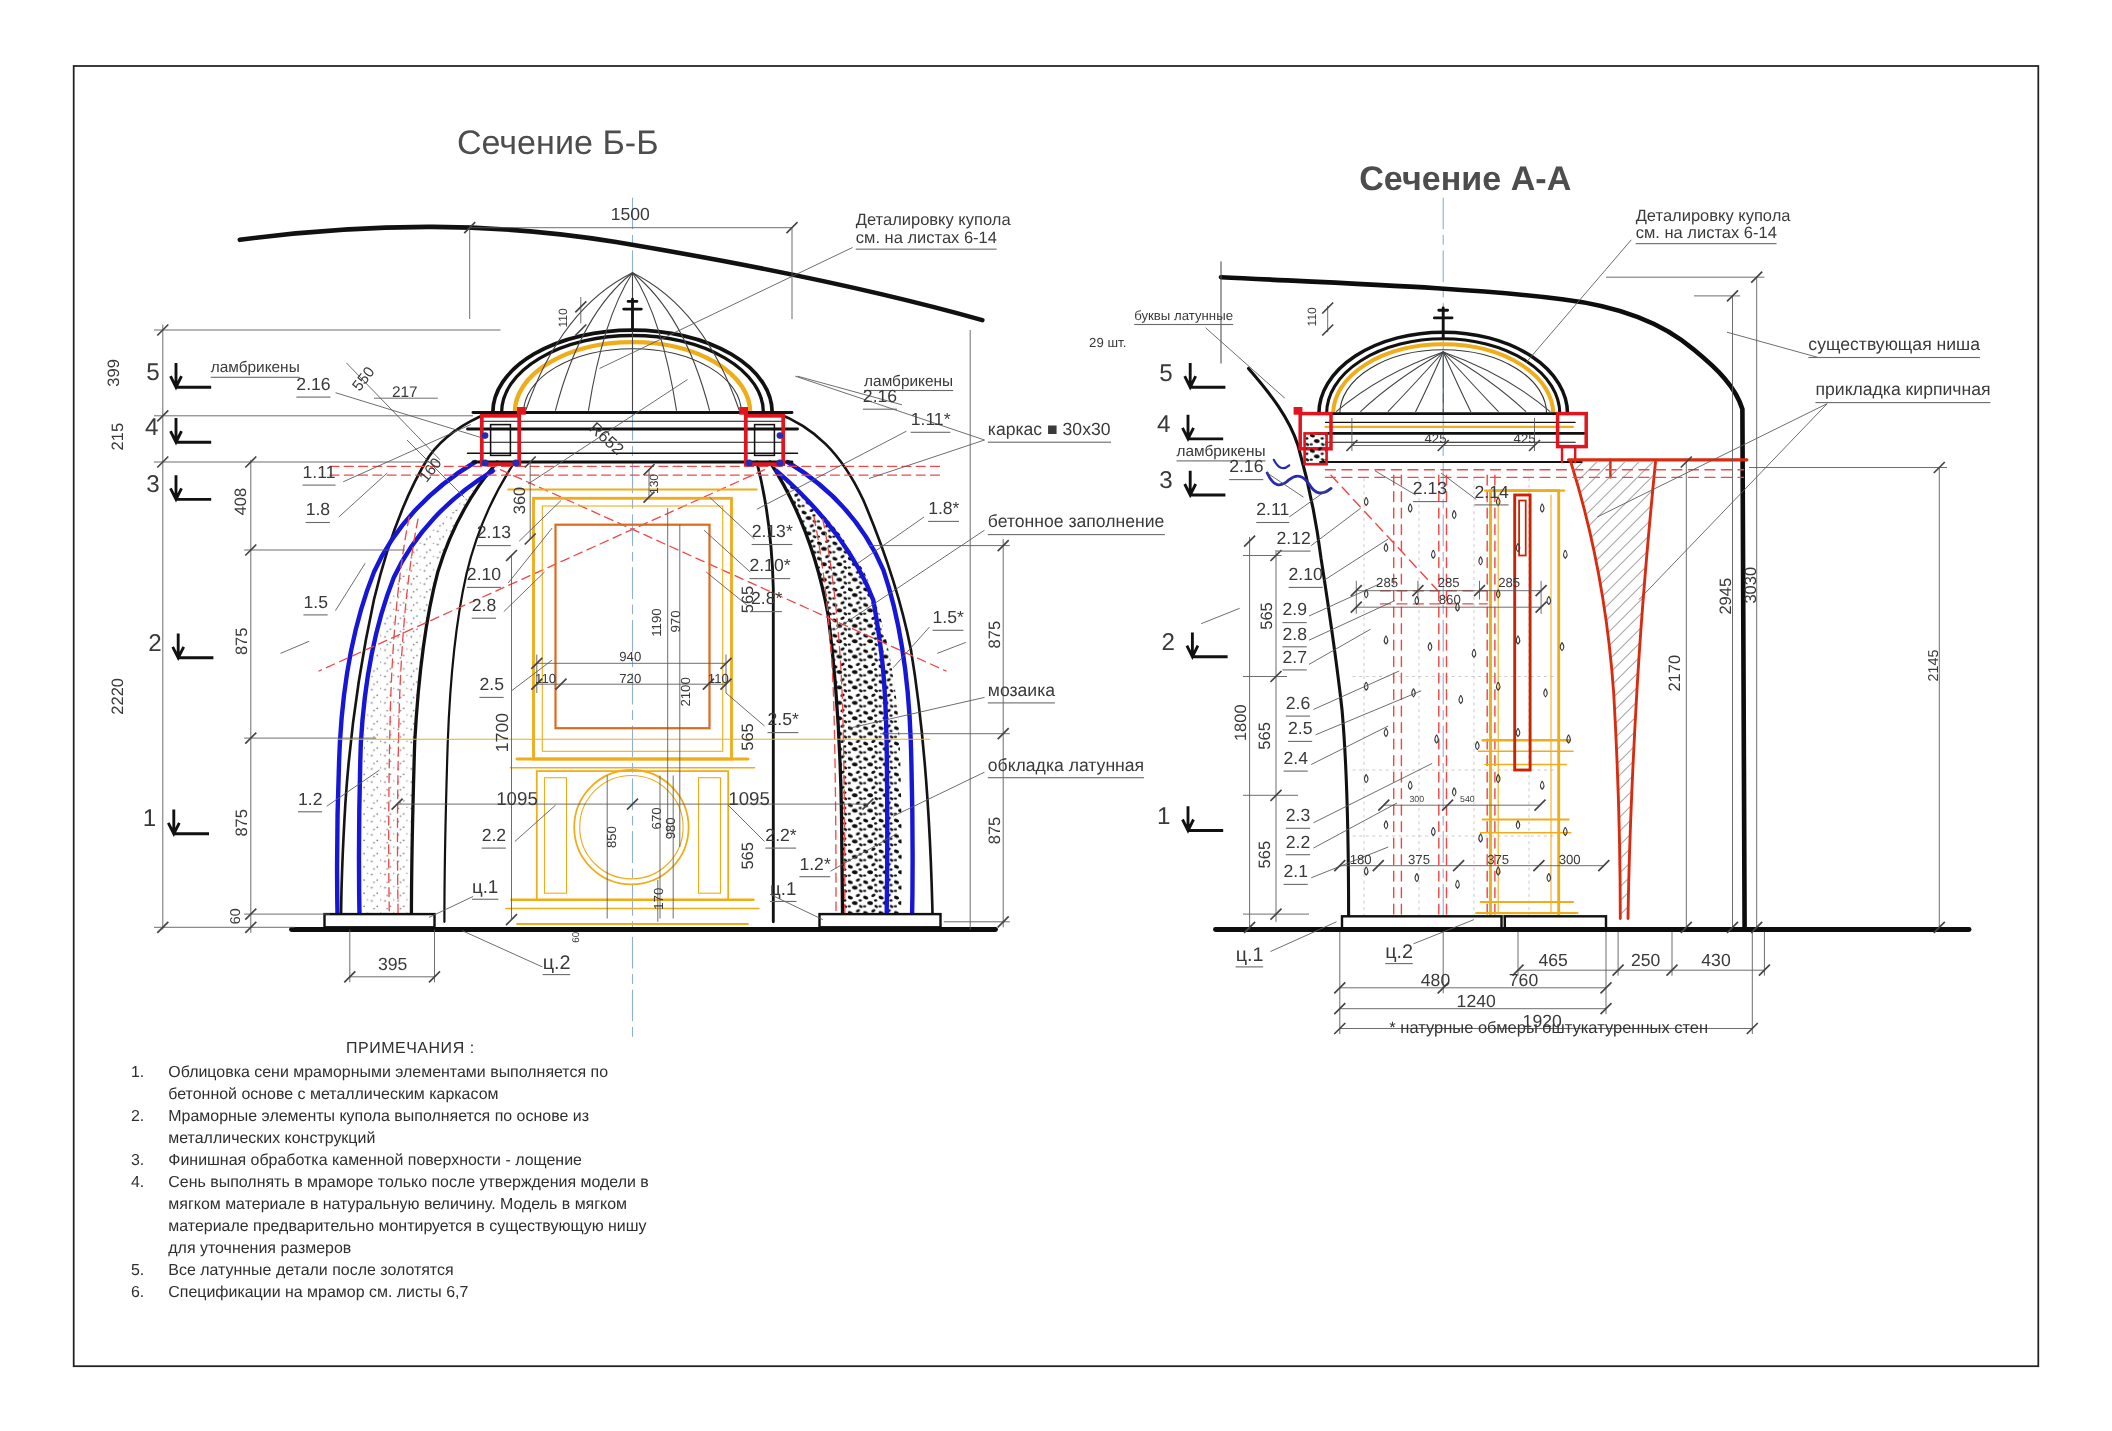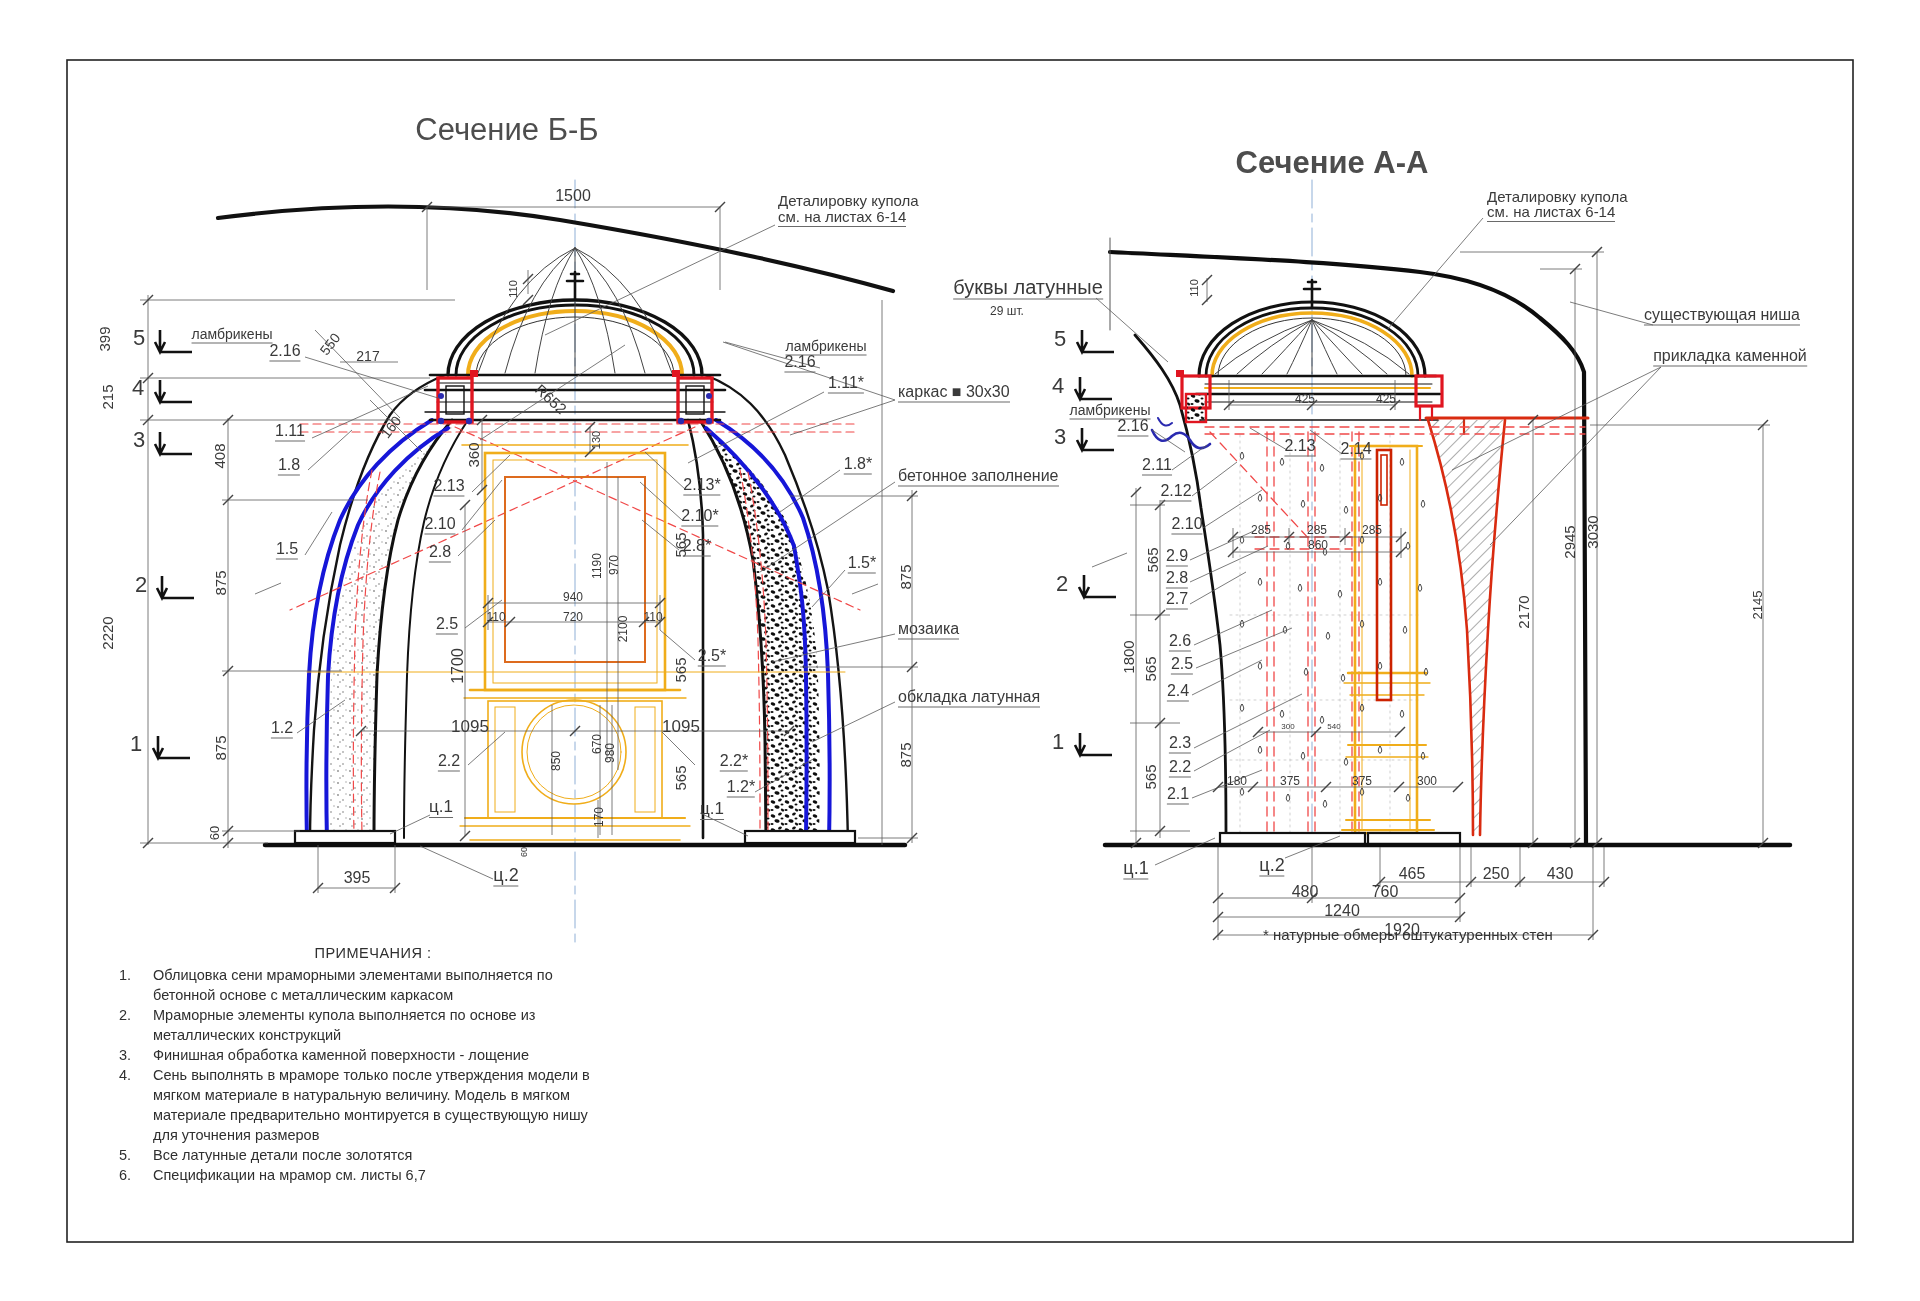--- a/index.html
+++ b/index.html
@@ -484,45 +484,45 @@
       <div class="lbl" style="left: 610px; top: 753px; font-size: 12px; transform: translate(-50%, -50%) rotate(-90deg);">980</div>
       <div class="lbl" style="left: 599px; top: 817px; font-size: 12px; transform: translate(-50%, -50%) rotate(-90deg);">170</div>
       <div class="lbl" style="left: 524px; top: 852px; font-size: 9px; transform: translate(-50%, -50%) rotate(-90deg);">60</div>
       <div class="lbl" style="left: 680px; top: 545px; font-size: 15px; transform: translate(-50%, -50%) rotate(-90deg);">565</div>
       <div class="lbl" style="left: 680px; top: 670px; font-size: 15px; transform: translate(-50%, -50%) rotate(-90deg);">565</div>
       <div class="lbl" style="left: 680px; top: 778px; font-size: 15px; transform: translate(-50%, -50%) rotate(-90deg);">565</div>
       <div class="lbl u" style="left: 702px; top: 486px; font-size: 16px; transform: translate(-50%, -50%) rotate(0deg);">2.13*</div>
       <div class="lbl u" style="left: 700px; top: 517px; font-size: 16px; transform: translate(-50%, -50%) rotate(0deg);">2.10*</div>
       <div class="lbl u" style="left: 697px; top: 547px; font-size: 16px; transform: translate(-50%, -50%) rotate(0deg);">2.8*</div>
       <div class="lbl u" style="left: 712px; top: 657px; font-size: 16px; transform: translate(-50%, -50%) rotate(0deg);">2.5*</div>
-      <div class="lbl u" style="left: 710px; top: 762px; font-size: 16px; transform: translate(-50%, -50%) rotate(0deg); margin-left: 24px;">2.2*</div>
+      <div class="lbl u" style="left: 710px; top: 762px; font-size: 16px; transform: translate(-50%, -50%) rotate(0deg);">2.2*</div>
       <div class="lbl u" style="left: 712px; top: 810px; font-size: 17px; transform: translate(-50%, -50%) rotate(0deg);">ц.1</div>
       <div class="lbl u" style="left: 741px; top: 788px; font-size: 16px; transform: translate(-50%, -50%) rotate(0deg);">1.2*</div>
       <div class="lbl u" style="left: 826px; top: 347px; font-size: 14px; transform: translate(-50%, -50%) rotate(0deg);">ламбрикены</div>
       <div class="lbl u" style="left: 800px; top: 363px; font-size: 16px; transform: translate(-50%, -50%) rotate(0deg);">2.16</div>
       <div class="lbl u" style="left: 846px; top: 384px; font-size: 16px; transform: translate(-50%, -50%) rotate(0deg);">1.11*</div>
       <div class="lbl u" style="left: 858px; top: 465px; font-size: 16px; transform: translate(-50%, -50%) rotate(0deg);">1.8*</div>
       <div class="lbl u" style="left: 862px; top: 564px; font-size: 16px; transform: translate(-50%, -50%) rotate(0deg);">1.5*</div>
       <div class="lbl u" style="left: 898px; top: 393px; font-size: 16px; transform: translate(0px, -50%) rotate(0deg);">каркас  ■  30х30</div>
       <div class="lbl u" style="left: 898px; top: 477px; font-size: 16px; transform: translate(0px, -50%) rotate(0deg);">бетонное заполнение</div>
       <div class="lbl u" style="left: 898px; top: 630px; font-size: 16px; transform: translate(0px, -50%) rotate(0deg);">мозаика</div>
       <div class="lbl u" style="left: 898px; top: 698px; font-size: 16px; transform: translate(0px, -50%) rotate(0deg);">обкладка латунная</div>
       <div class="lbl" style="left: 905px; top: 577px; font-size: 15px; transform: translate(-50%, -50%) rotate(-90deg);">875</div>
       <div class="lbl" style="left: 905px; top: 755px; font-size: 15px; transform: translate(-50%, -50%) rotate(-90deg);">875</div>
     </div>
 <div id="right-labels">
       <div class="lbl" style="left: 1487px; top: 196px; font-size: 15px; transform: translate(0px, -50%) rotate(0deg);">Деталировку купола</div>
       <div class="lbl u" style="left: 1487px; top: 213px; font-size: 15px; transform: translate(0px, -50%) rotate(0deg);">см. на листах 6-14</div>
-      <div class="lbl u" style="left: 1028px; top: 288px; font-size: 20px; transform: translate(-50%, -50%) rotate(0deg);">буквы латунные</div>
+      <div class="lbl u" style="left: 1076px; top: 288px; font-size: 12px; transform: translate(-50%, -50%) rotate(0deg);">буквы латунные</div>
       <div class="lbl" style="left: 1007px; top: 311px; font-size: 12px; transform: translate(-50%, -50%) rotate(0deg);">29 шт.</div>
       <div class="lbl" style="left: 1194px; top: 288px; font-size: 11px; transform: translate(-50%, -50%) rotate(-90deg);">110</div>
       <div class="lbl" style="left: 1305px; top: 399px; font-size: 12px; transform: translate(-50%, -50%) rotate(0deg);">425</div>
       <div class="lbl" style="left: 1386px; top: 399px; font-size: 12px; transform: translate(-50%, -50%) rotate(0deg);">425</div>
       <div class="lbl u" style="left: 1722px; top: 316px; font-size: 16px; transform: translate(-50%, -50%) rotate(0deg);">существующая ниша</div>
-      <div class="lbl u" style="left: 1730px; top: 357px; font-size: 16px; transform: translate(-50%, -50%) rotate(0deg);">прикладка каменной</div>
+      <div class="lbl u" style="left: 1730px; top: 357px; font-size: 16px; transform: translate(-50%, -50%) rotate(0deg);">прикладка кирпичная</div>
       <div class="lbl" style="left: 1060px; top: 339px; font-size: 22px; transform: translate(-50%, -50%) rotate(0deg);">5</div>
       <div class="lbl" style="left: 1058px; top: 386px; font-size: 22px; transform: translate(-50%, -50%) rotate(0deg);">4</div>
       <div class="lbl" style="left: 1060px; top: 437px; font-size: 22px; transform: translate(-50%, -50%) rotate(0deg);">3</div>
       <div class="lbl" style="left: 1062px; top: 584px; font-size: 22px; transform: translate(-50%, -50%) rotate(0deg);">2</div>
       <div class="lbl" style="left: 1058px; top: 742px; font-size: 22px; transform: translate(-50%, -50%) rotate(0deg);">1</div>
       <div class="lbl u" style="left: 1110px; top: 411px; font-size: 14px; transform: translate(-50%, -50%) rotate(0deg);">ламбрикены</div>
       <div class="lbl u" style="left: 1133px; top: 427px; font-size: 16px; transform: translate(-50%, -50%) rotate(0deg);">2.16</div>
       <div class="lbl u" style="left: 1157px; top: 466px; font-size: 16px; transform: translate(-50%, -50%) rotate(0deg);">2.11</div>
       <div class="lbl u" style="left: 1176px; top: 492px; font-size: 16px; transform: translate(-50%, -50%) rotate(0deg);">2.12</div>
       <div class="lbl u" style="left: 1187px; top: 525px; font-size: 16px; transform: translate(-50%, -50%) rotate(0deg);">2.10</div>

